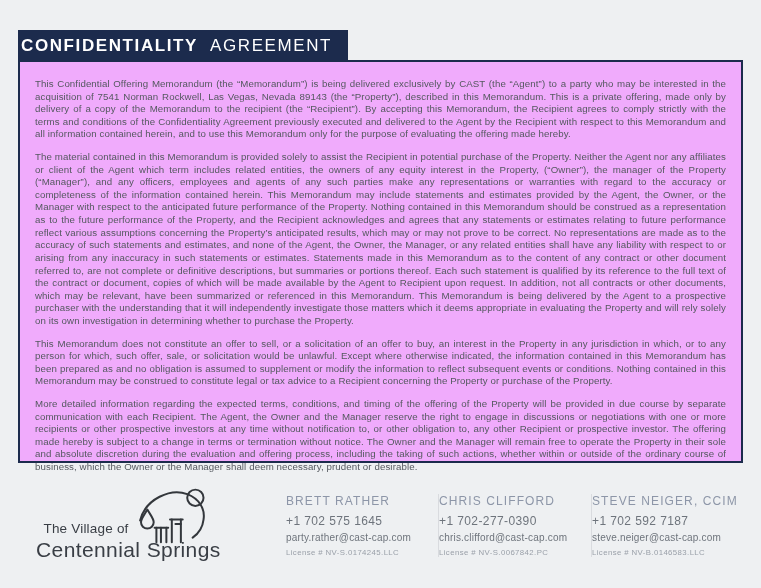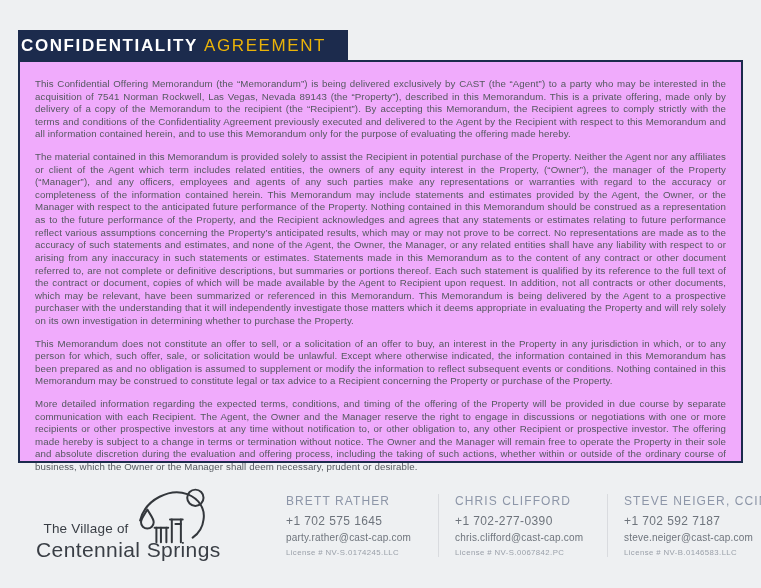--- a/index.html
+++ b/index.html
@@ -16,22 +16,22 @@
     background:#1c2b4d;
     display:flex;align-items:center;
     padding-left:3px;box-sizing:border-box;
     z-index:2;
   }
   .header-bar .t-bold{
     color:#ffffff;font-size:17px;font-weight:700;
     letter-spacing:1.6px;text-transform:uppercase;
   }
   .header-bar .t-light{
-    color:#eab308;font-size:17px;font-weight:300;
-    letter-spacing:1.6px;text-transform:uppercase;margin-left:6px;
+    color:#ffffff;font-size:17px;font-weight:300;
+    letter-spacing:1.6px;text-transform:uppercase;margin-left:12px;
   }
   .content-box{
     position:absolute;left:18px;top:60px;
     width:725px;height:403px;
     background:#f0abfc;
     border:2px solid #1c2b4d;
     box-sizing:border-box;
     padding:16px 15px 12px 15px;
     z-index:1;
   }
@@ -51,21 +51,20 @@
   .logo-line1{font-size:13.5px;letter-spacing:0.2px;margin-bottom:8px;white-space:nowrap;}
   .logo-line2{font-size:21px;letter-spacing:0.4px;margin-top:-6px;white-space:nowrap;}
   .logo svg{display:block;}
   .contacts{
     position:absolute;left:286px;top:14px;
     display:flex;
   }
   .contact{width:142px;padding-right:10px;}
   .contact + .contact{
     border-left:1px solid #d9dbdf;
-    padding-left:16px;
   }
   .c-name{
     font-size:12px;font-weight:400;letter-spacing:1.1px;
     color:#8d96a8;margin-bottom:6px;text-transform:uppercase;white-space:nowrap;
   }
   .c-phone{font-size:12px;color:#6e747c;letter-spacing:0.4px;margin-bottom:4px;white-space:nowrap;}
   .c-email{font-size:10px;color:#6e747c;letter-spacing:0.2px;margin-bottom:5px;white-space:nowrap;}
   .c-license{font-size:7.8px;color:#9aa0a9;letter-spacing:0.4px;white-space:nowrap;}
 </style>
 </head>

